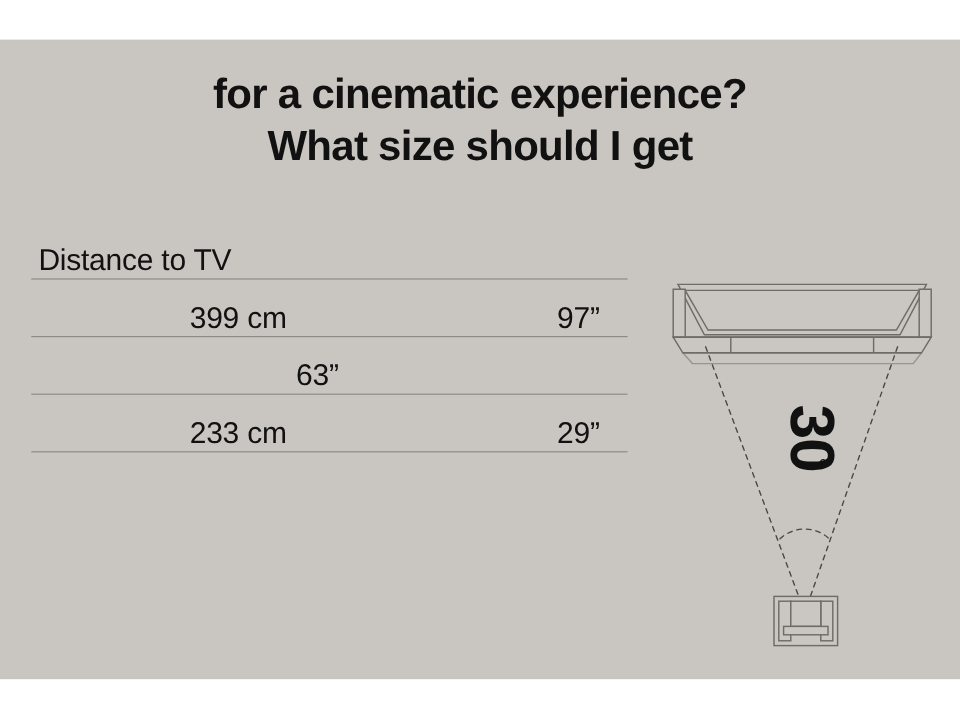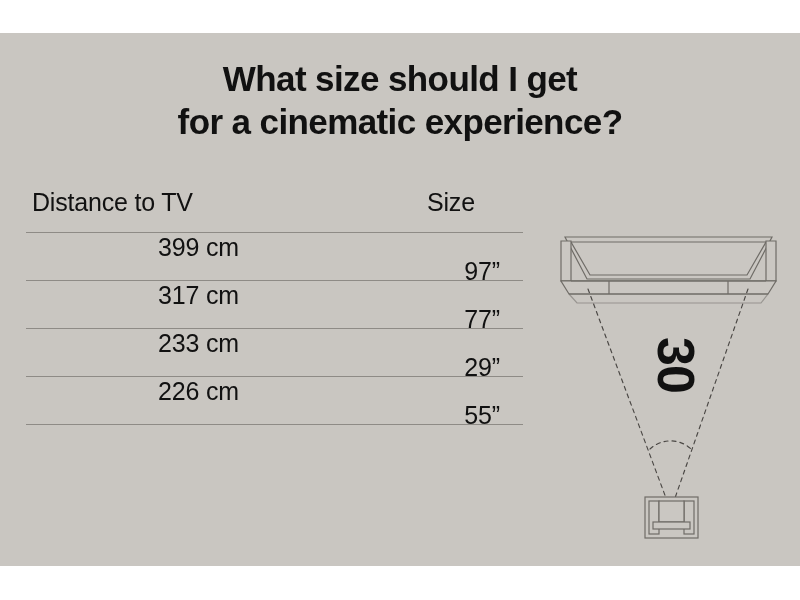--- a/index.html
+++ b/index.html
@@ -49,21 +49,21 @@
   
   #table {
     position: absolute;
     left: 26px;
     top: 155px;
     width: 497px;
   }
   .trow {
     position: relative;
     display: flex;
-    align-items: flex-start;
+    align-items: flex-end;
     height: 48px;
     box-sizing: border-box;
   }
   .trow.header {
     height: 45px;
     border-bottom: 1px solid #8e8b86;
   }
   .trow.body {
     border-bottom: 1px solid #8e8b86;
   }
@@ -132,51 +132,45 @@
     color: #111111;
   }
 </style>
 </head>
 <body>
 
 <div id="stage">
   <div id="panel">
 
     <div id="title">
+      <span class="line">for a cinematic experience?</span>
       <span class="line">What size should I get</span>
-      <span class="line">for a cinematic experience?</span>
     </div>
 
     <div id="table">
 
       <div class="trow header">
         <div class="cell-dist">Distance to TV</div>
-        <div class="cell-size">Size</div>
       </div>
 
       <div class="trow body">
         <div class="cell-dist">399 cm</div>
         <div class="cell-size">97”</div>
       </div>
 
 
       <div class="trow body">
-        <div class="cell-dist">317 cm</div>
-        <div class="cell-size">77”</div>
+        <div class="cell-size">63”</div>
       </div>
 
       <div class="trow body">
         <div class="cell-dist">233 cm</div>
         <div class="cell-size">29”</div>
       </div>
 
-      <div class="trow body">
-        <div class="cell-dist">226 cm</div>
-        <div class="cell-size">55”</div>
-      </div>
 
 
     </div>
 
     <div id="diagram">
       <svg width="265" height="380" viewBox="0 0 265 380" xmlns="http://www.w3.org/2000/svg">
 
         <g fill="none" stroke="#6f6c67" stroke-width="1.2">
 
           <path d="M 30 44 L 237 44 L 215 86 L 52 86 Z" fill="#cac7c2"></path>

